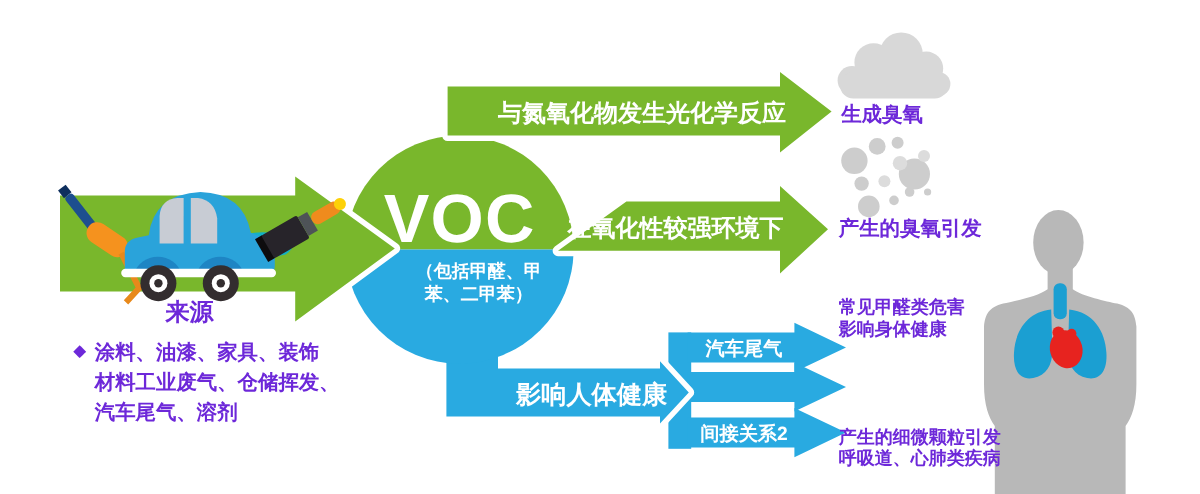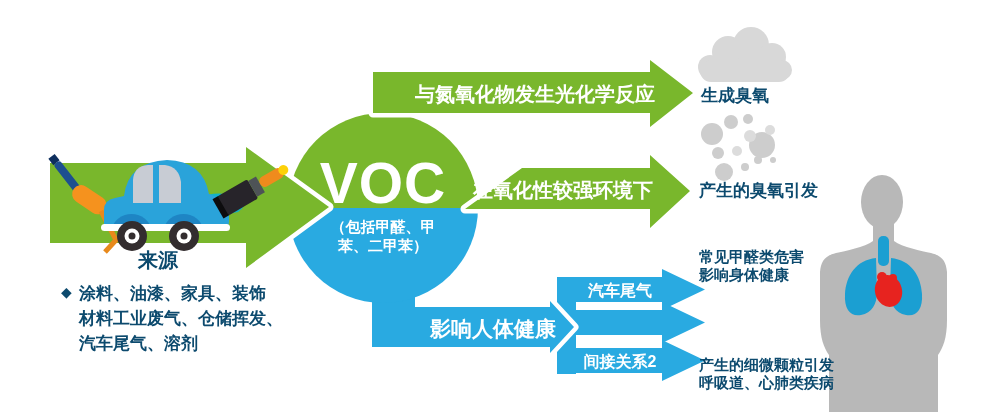--- a/index.html
+++ b/index.html
@@ -1,30 +1,30 @@
 <!DOCTYPE html>
 <html><head>
 <meta charset="utf-8">
 <style>
   html,body{margin:0;padding:0;background:#fff;}
   .stage{
     position:relative;width:1000px;height:412px;background:#ffffff;overflow:hidden;
     font-family:"Liberation Sans","DejaVu Sans",sans-serif;
   }
   .stage svg{position:absolute;left:0;top:0;}
-  .txt{position:absolute;font-weight:bold;color:#0c4a6e;white-space:nowrap;}
+  .txt{position:absolute;font-weight:bold;color:#6d28d9;white-space:nowrap;}
   .preline{white-space:pre-line;}
   .white{color:#ffffff;}
   
   .src-label{left:138px;top:247px;font-size:20px;}
   .src-bullet{left:61px;top:284px;font-size:14px;}
   .src-desc{left:79px;top:281px;font-size:17px;line-height:25px;}
   
   .voc-title{left:300px;top:150px;width:166px;text-align:center;font-size:57px;letter-spacing:1px;}
-  .voc-sub{left:308px;top:217px;width:150px;text-align:center;font-size:15px;line-height:19px;}
+  .voc-sub{left:324px;top:217px;width:150px;text-align:center;font-size:15px;line-height:19px;}
   
   .arrow-top-label{left:415px;top:81px;font-size:20px;}
   .arrow-mid-label{left:473px;top:177px;font-size:20px;}
   .health-label{left:430px;top:315px;font-size:21px;}
   .branch{left:572px;width:96px;text-align:center;font-size:16px;}
   .branch1{top:281px;}
   .branch2{top:314px;}
   .branch3{top:352px;}
   
   .ozone-label{left:701px;top:84px;font-size:17px;}

